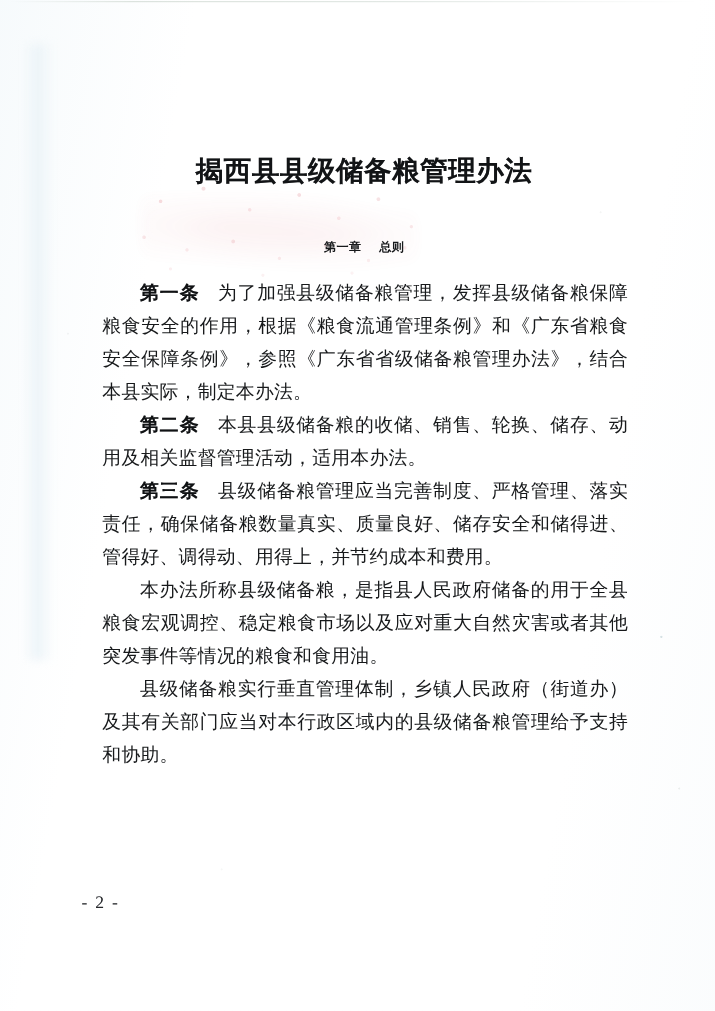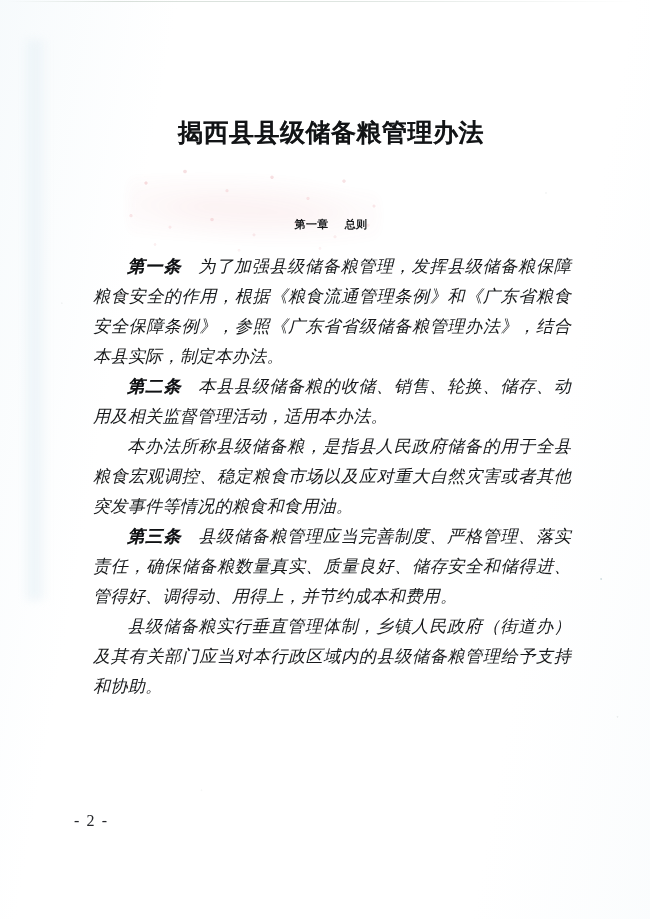--- a/index.html
+++ b/index.html
@@ -99,21 +99,21 @@
   .doc-title {
     margin: 0;
     padding: 0;
     text-align: center;
     font-size: 25px;
     font-weight: bold;
     letter-spacing: 0.5px;
     line-height: 1;
     position: absolute;
     left: -2px;
-    top: 120px;
+    top: 144px;
     width: 480px;
     color: #121416;
     text-shadow: 0 0 0.45px rgba(20,22,24,0.55);
   }
 
   .chapter-heading {
     position: absolute;
     left: 0;
     top: 219px;
     width: 476px;
@@ -141,21 +141,20 @@
     padding: 0;
     font-size: 17.1px;
     line-height: 30px;
     text-align: justify;
     text-align-last: left;
     text-justify: inter-character;
     letter-spacing: 0.25px;
     color: #17191b;
     text-indent: 2em;
     word-break: break-all;
-    font-style: italic;
   }
 
   p.para .article-label {
     font-weight: bold;
     letter-spacing: 0.6px;
     color: #101214;
     text-shadow: 0 0 0.35px rgba(16,18,20,0.5);
   }
   p.para .label-gap {
     display: inline-block;
@@ -207,23 +206,23 @@
     <div class="chapter-heading">
       <span class="ch-num">第一章</span><span class="ch-gap"></span><span class="ch-name">总则</span>
     </div>
 
     <div class="body-block">
 
       <p class="para"><span class="article-label">第一条</span><span class="label-gap"></span><span>为了加强县级储备粮管理，发挥县级储备粮保障粮食安全的作用，根据《粮食流通管理条例》和《广东省粮食安全保障条例》，参照《广东省省级储备粮管理办法》，结合本县实际，制定本办法。</span></p>
 
       <p class="para"><span class="article-label">第二条</span><span class="label-gap"></span><span>本县县级储备粮的收储、销售、轮换、储存、动用及相关监督管理活动，适用本办法。</span></p>
 
+      <p class="para"><span class="article-label">第三条</span><span class="label-gap"></span><span>县级储备粮管理应当完善制度、严格管理、落实责任，确保储备粮数量真实、质量良好、储存安全和储得进、管得好、调得动、用得上，并节约成本和费用。</span></p>
+
       <p class="para"><span>本办法所称县级储备粮，是指县人民政府储备的用于全县粮食宏观调控、稳定粮食市场以及应对重大自然灾害或者其他突发事件等情况的粮食和食用油。</span></p>
-
-      <p class="para"><span class="article-label">第三条</span><span class="label-gap"></span><span>县级储备粮管理应当完善制度、严格管理、落实责任，确保储备粮数量真实、质量良好、储存安全和储得进、管得好、调得动、用得上，并节约成本和费用。</span></p>
 
       <p class="para"><span>县级储备粮实行垂直管理体制，乡镇人民政府（街道办）及其有关部门应当对本行政区域内的县级储备粮管理给予支持和协助。</span></p>
 
 
     </div>
   </div>
 
   <div class="page-number">- 2 -</div>
 
   <div class="speckle"></div>

